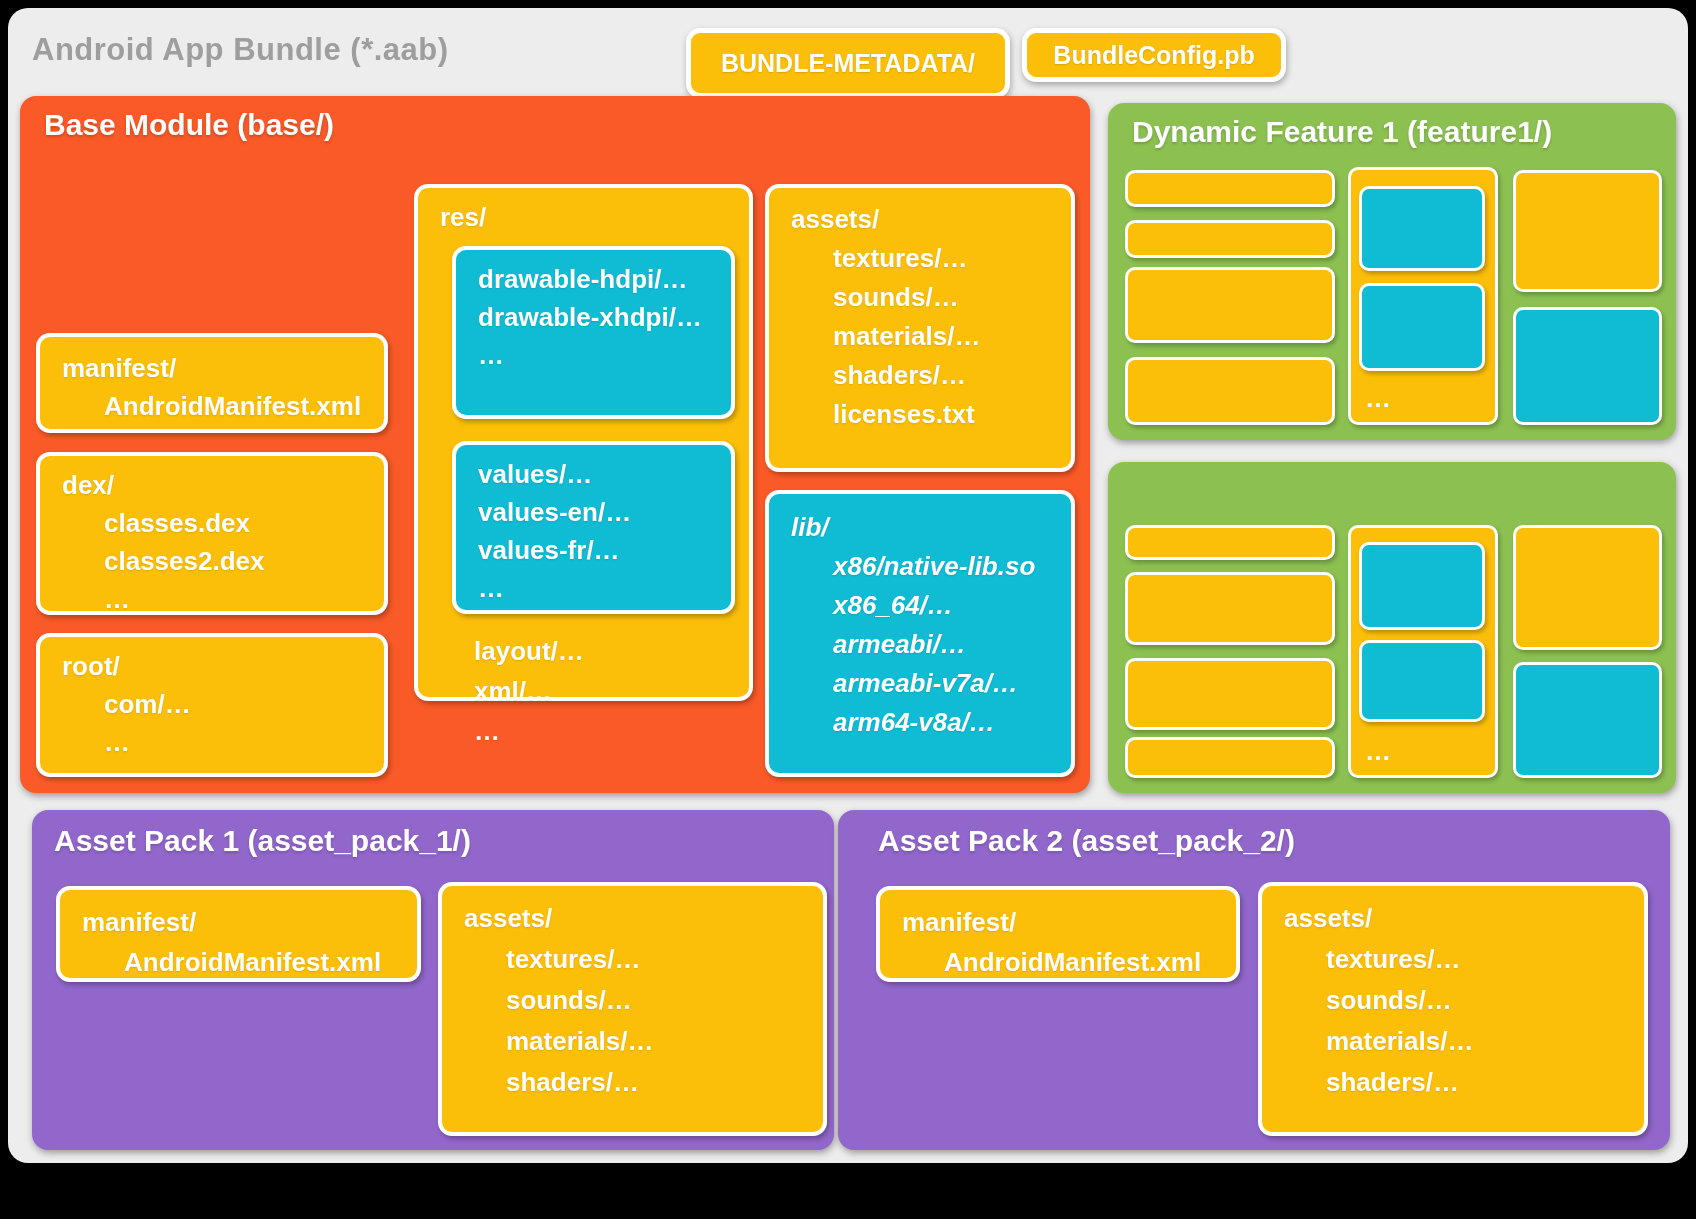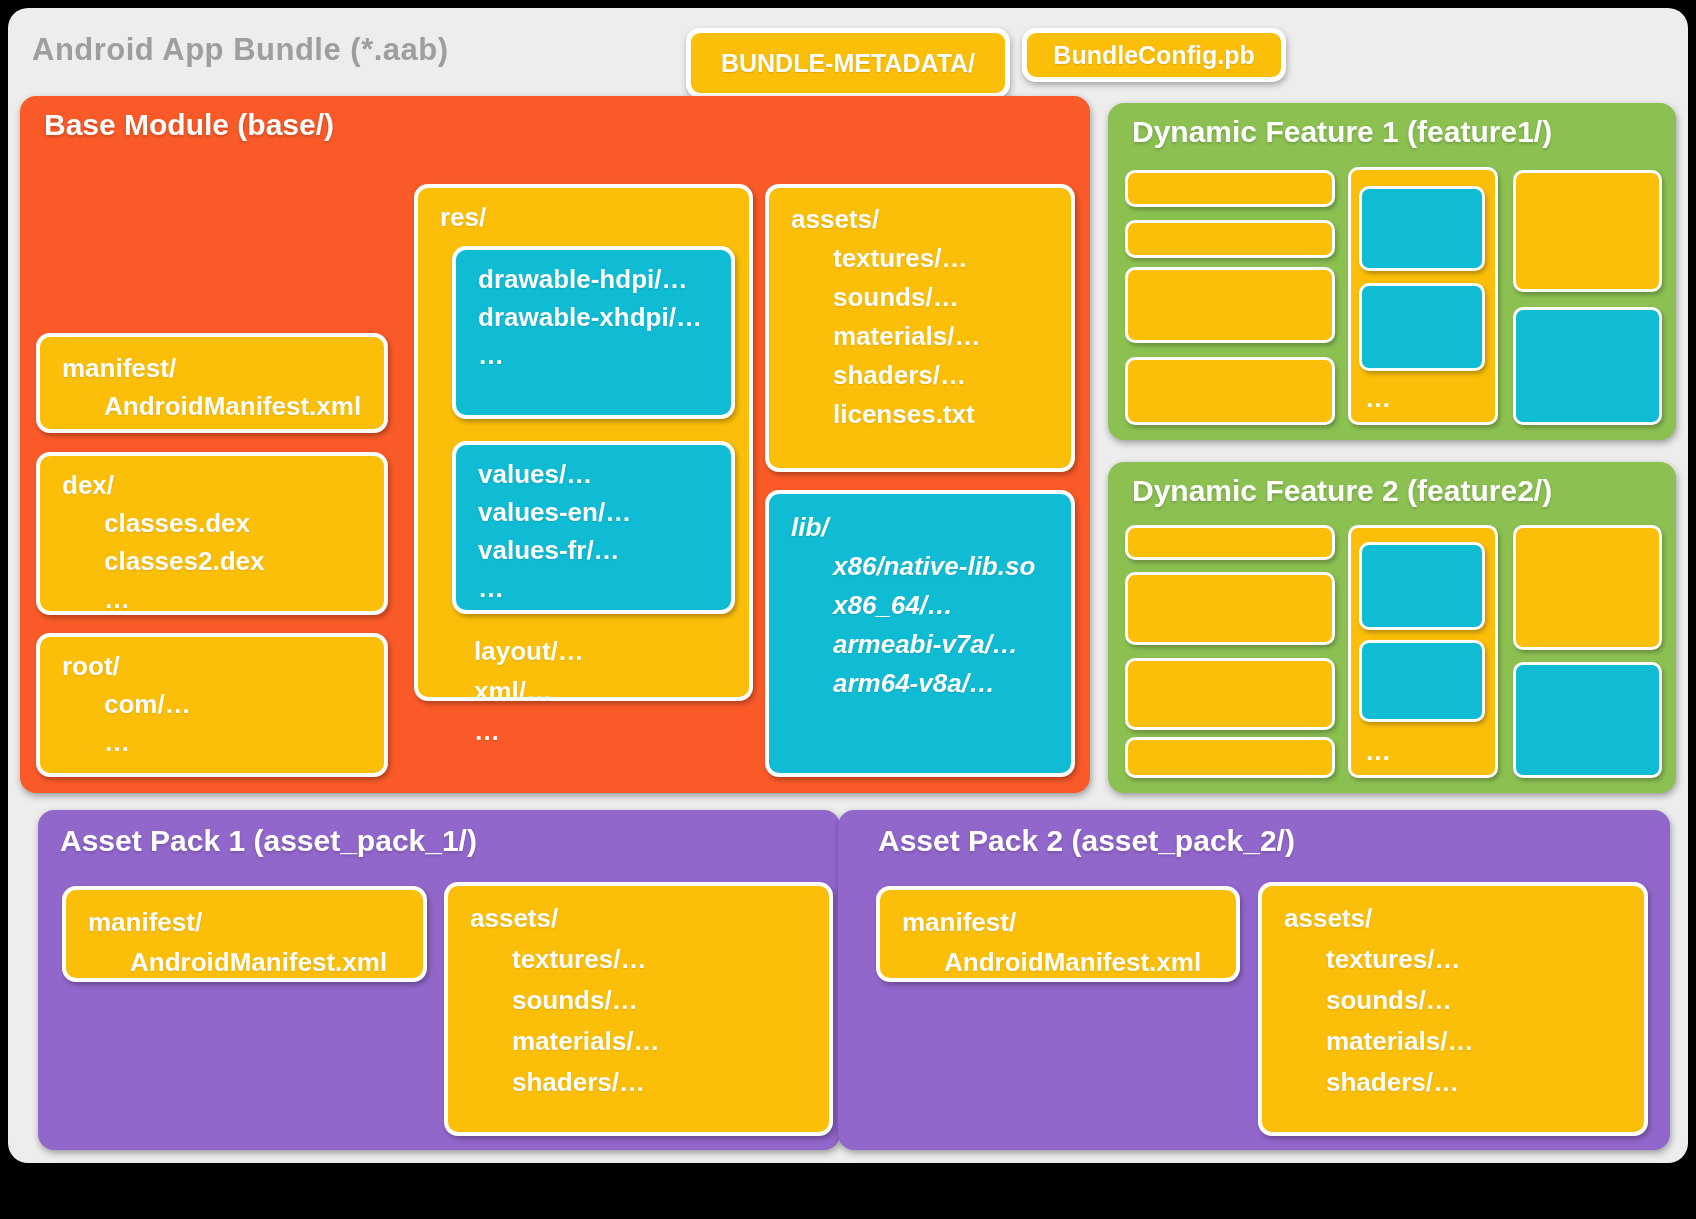--- a/index.html
+++ b/index.html
@@ -84,20 +84,21 @@
       <div class="ln ind">textures/…</div>
       <div class="ln ind">sounds/…</div>
       <div class="ln ind">materials/…</div>
       <div class="ln ind">shaders/…</div>
       <div class="ln ind">licenses.txt</div>
     </div>
     <div class="abs box cyan pt14 lh39" style="left:745px;top:394px;width:310px;height:287px;font-style:italic;">
       <div class="ln">lib/</div>
       <div class="ln ind">x86/native-lib.so</div>
       <div class="ln ind">x86_64/…</div>
+      <div class="ln ind">armeabi/…</div>
       <div class="ln ind">armeabi-v7a/…</div>
       <div class="ln ind">arm64-v8a/…</div>
     </div>
   </div>
 
   <div class="abs panel green" style="left:1100px;top:95px;width:568px;height:337px;">
     <div class="abs panel-title" style="left:24px;top:12px;">Dynamic Feature 1 (feature1/)</div>
     <div class="abs blk" style="left:17px;top:67px;width:210px;height:37px;"></div>
     <div class="abs blk" style="left:17px;top:117px;width:210px;height:38px;"></div>
     <div class="abs blk" style="left:17px;top:164px;width:210px;height:76px;"></div>
@@ -105,35 +106,34 @@
     <div class="abs blk" style="left:240px;top:64px;width:150px;height:258px;">
       <div class="abs blk c" style="left:8px;top:16px;width:126px;height:85px;"></div>
       <div class="abs blk c" style="left:8px;top:113px;width:126px;height:88px;"></div>
       <div class="abs dots" style="left:14px;bottom:8px;">…</div>
     </div>
     <div class="abs blk" style="left:405px;top:67px;width:149px;height:122px;"></div>
     <div class="abs blk c" style="left:405px;top:204px;width:149px;height:118px;"></div>
   </div>
 
   <div class="abs panel green" style="left:1100px;top:454px;width:568px;height:331px;">
-    <div class="abs panel-title" style="left:24px;top:12px;">Dynamic Feature 2 (feature2/)</div>
     <div class="abs blk" style="left:17px;top:63px;width:210px;height:35px;"></div>
     <div class="abs blk" style="left:17px;top:110px;width:210px;height:73px;"></div>
     <div class="abs blk" style="left:17px;top:196px;width:210px;height:72px;"></div>
     <div class="abs blk" style="left:17px;top:275px;width:210px;height:41px;"></div>
     <div class="abs blk" style="left:240px;top:63px;width:150px;height:253px;">
       <div class="abs blk c" style="left:8px;top:14px;width:126px;height:88px;"></div>
       <div class="abs blk c" style="left:8px;top:112px;width:126px;height:82px;"></div>
       <div class="abs dots" style="left:14px;bottom:8px;">…</div>
     </div>
     <div class="abs blk" style="left:405px;top:63px;width:149px;height:125px;"></div>
     <div class="abs blk c" style="left:405px;top:200px;width:149px;height:116px;"></div>
   </div>
 
-  <div class="abs panel purple" style="left:30px;top:802px;width:802px;height:340px;">
+  <div class="abs panel purple" style="left:24px;top:802px;width:802px;height:340px;">
     <div class="abs panel-title" style="left:22px;top:14px;">Asset Pack 1 (asset_pack_1/)</div>
     <div class="abs box pt12 lh40" style="left:24px;top:76px;width:365px;height:96px;">
       <div class="ln">manifest/</div>
       <div class="ln ind">AndroidManifest.xml</div>
     </div>
     <div class="abs box pt12 lh41" style="left:406px;top:72px;width:389px;height:254px;">
       <div class="ln">assets/</div>
       <div class="ln ind">textures/…</div>
       <div class="ln ind">sounds/…</div>
       <div class="ln ind">materials/…</div>

